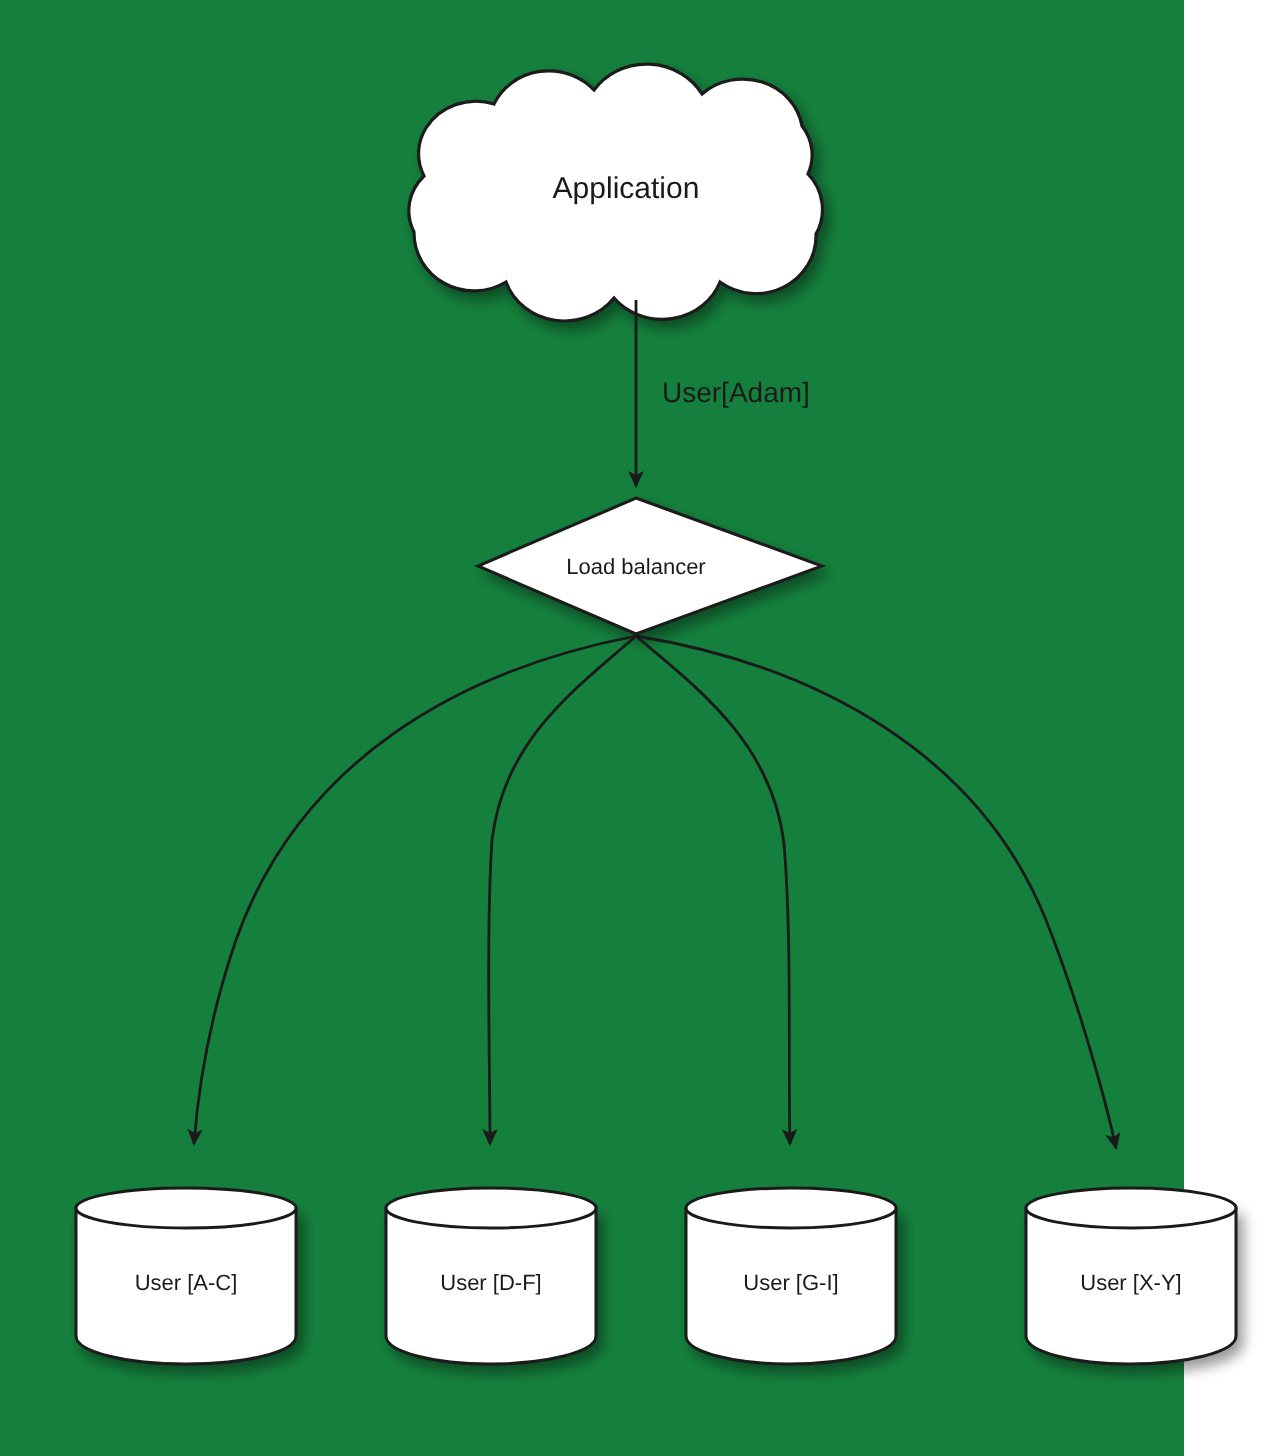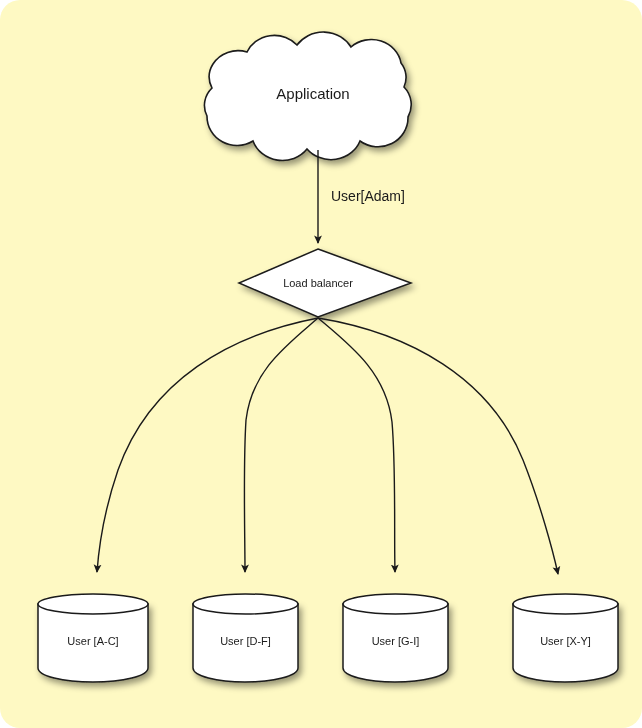--- a/index.html
+++ b/index.html
@@ -9,24 +9,23 @@
     background: #ffffff;
   }
   body {
     width: 642px;
     height: 728px;
     font-family: "Liberation Sans", sans-serif;
     overflow: hidden;
   }
   #diagram-root {
     position: relative;
-    width: 642px;
+    width: 592px;
     height: 728px;
-    background: #fef9c3;
-    border-radius: 20px;
+    background: #15803d;
   }
   #diagram-svg {
     position: absolute;
     top: 0;
     left: 0;
     width: 642px;
     height: 728px;
     display: block;
   }
   .node-label {

